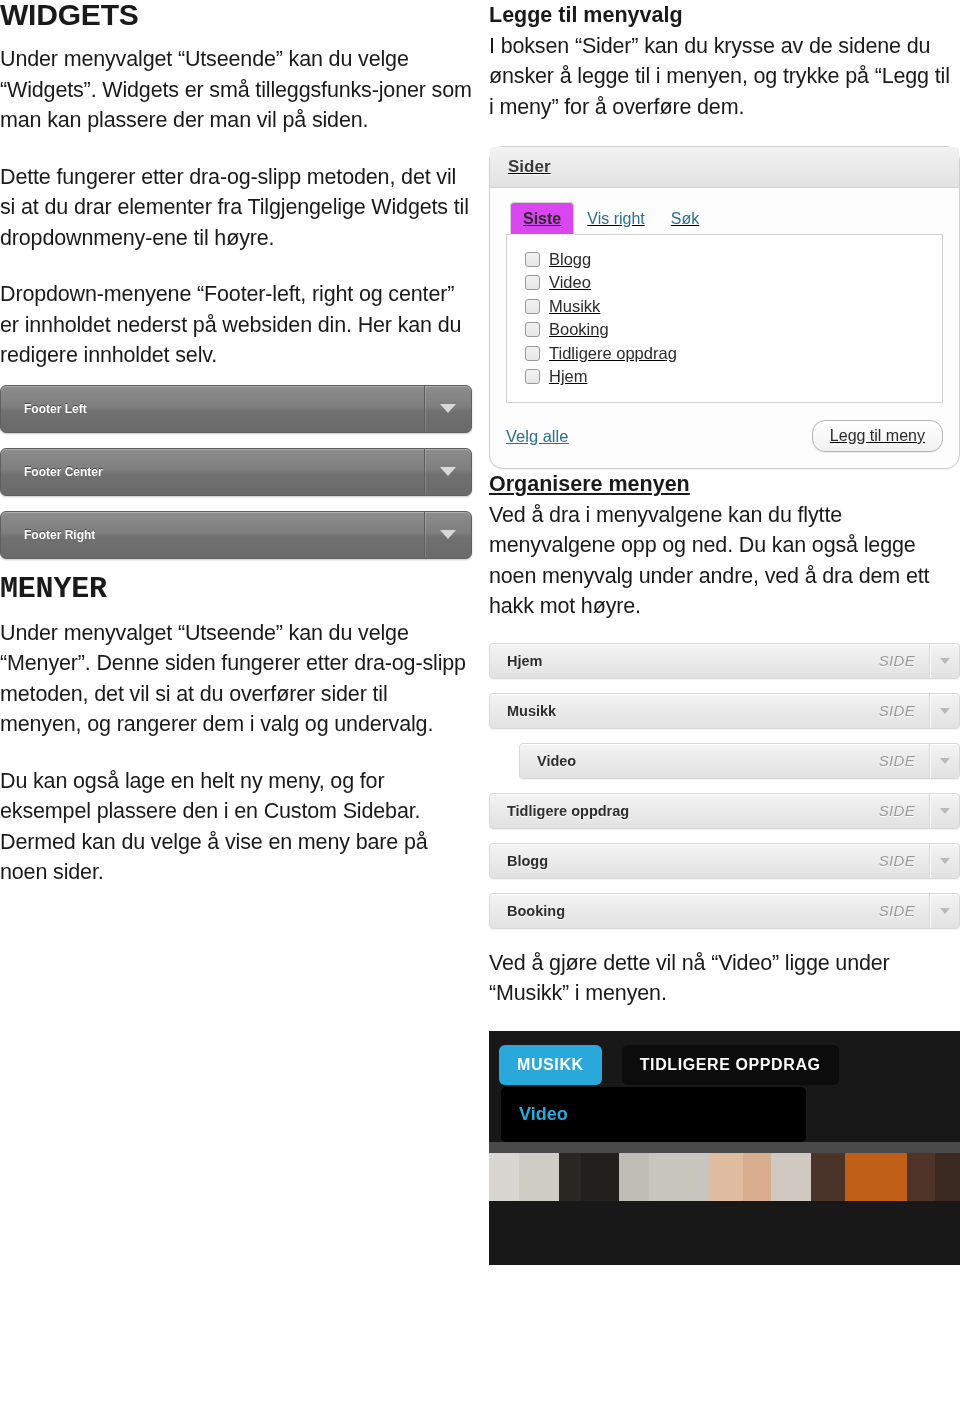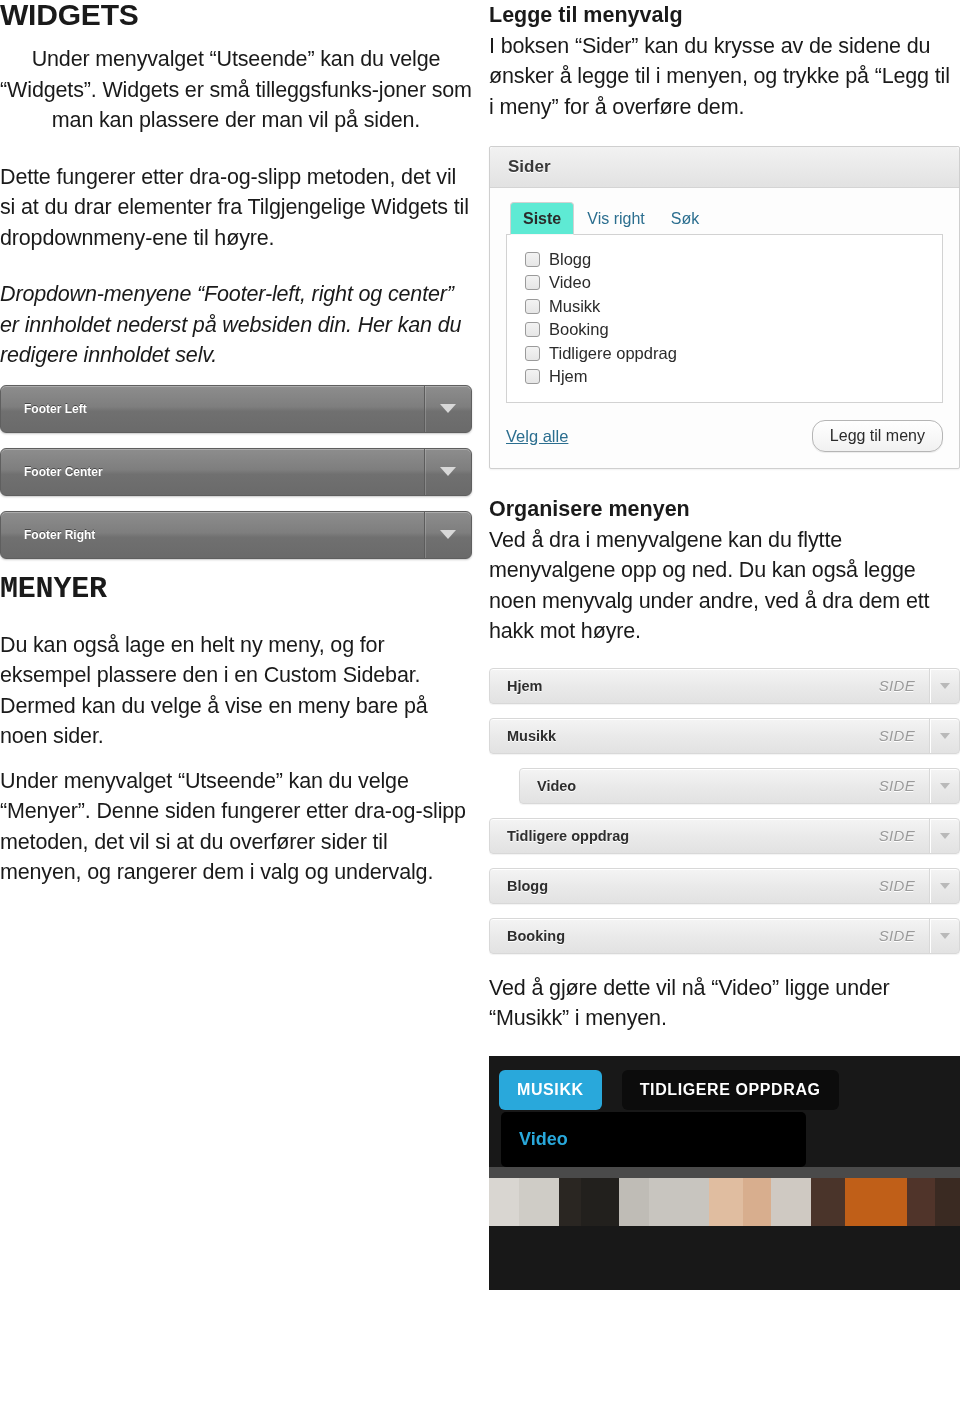--- a/index.html
+++ b/index.html
@@ -61,24 +61,25 @@
   .caret-down {
     width: 0; height: 0;
     border-left: 8px solid transparent;
     border-right: 8px solid transparent;
     border-top: 9px solid #d8d8d8;
   }
 
   
   .sider-panel {
     border: 1px solid #cfcfcf;
-    border-radius: 2px;
+    border-radius: 14px;
     background: #fdfdfd;
     box-shadow: 0 1px 2px rgba(0,0,0,0.06);
     padding: 0;
+    text-decoration: underline;
   }
   .sider-head {
     background: linear-gradient(to bottom, #f2f2f2, #e2e2e2);
     border-bottom: 1px solid #d4d4d4;
     border-radius: 4px 4px 0 0;
     padding: 10px 16px 10px 18px;
     font-size: 17px; font-weight: bold; color: #383838;
     text-shadow: 0 1px 0 #fff;
   }
   .sider-body { padding: 14px 16px 16px 16px; }
@@ -91,21 +92,21 @@
   .tab {
     font-size: 16px;
     padding: 7px 12px 6px 12px;
     color: #2b6e8f;
     cursor: pointer;
     margin-bottom: -1px;
     border: 1px solid transparent;
   }
   .tab.active {
     color: #2b2b2b; font-weight: bold;
-    background: #5eead4;
+    background: #d946ef;
     border: 1px solid #d2d2d2;
     border-bottom-color: #f6f6f6;
     border-radius: 4px 4px 0 0;
   }
   .checklist {
     border: 1px solid #d2d2d2;
     border-top: none;
     background: #fff;
     padding: 13px 10px 13px 18px;
   }
@@ -205,25 +206,25 @@
 </style>
 </head>
 <body>
 
 <div class="page">
 
   <div class="col-left">
 
     <h1 class="section-title">WIDGETS</h1>
 
-    <p class="body" style="margin-top:14px;text-align:center;">Under menyvalget “Utseende” kan du velge “Widgets”.  Widgets er små tilleggsfunks-joner som man kan plassere der man vil på siden.</p>
+    <p class="body" style="margin-top:14px;">Under menyvalget “Utseende” kan du velge “Widgets”.  Widgets er små tilleggsfunks-joner som man kan plassere der man vil på siden.</p>
 
     <p class="body" style="margin-top:26px;">Dette fungerer etter dra-og-slipp  metoden, det vil si at du drar elementer fra Tilgjengelige Widgets til dropdownmeny-ene til høyre.</p>
 
-    <p class="body" style="margin-top:26px;font-style:italic;">Dropdown-menyene “Footer-left, right og center” er innholdet nederst på websiden din. Her kan du redigere innholdet selv.</p>
+    <p class="body" style="margin-top:26px;">Dropdown-menyene “Footer-left, right og center” er innholdet nederst på websiden din. Her kan du redigere innholdet selv.</p>
 
     <div class="widget-stack" id="widget-stack">
         <div class="widget-bar">
           <span class="wb-label">Footer Left</span>
           <span class="wb-arrowbox">
             <span class="caret-down"></span>
           </span>
         </div>
         <div class="widget-bar">
           <span class="wb-label">Footer Center</span>
@@ -234,23 +235,23 @@
         <div class="widget-bar">
           <span class="wb-label">Footer Right</span>
           <span class="wb-arrowbox">
             <span class="caret-down"></span>
           </span>
         </div>
       </div>
 
     <h1 class="section-title" style="margin-top:10px;font-family:Liberation Mono, monospace;">MENYER</h1>
 
+    <p class="body" style="margin-top:14px;">Under menyvalget “Utseende” kan du velge “Menyer”.  Denne siden fungerer etter dra-og-slipp  metoden, det vil si at du overfører sider til menyen, og rangerer dem i valg og undervalg.</p>
+
     <p class="body" style="margin-top:26px;">Du kan også lage en helt ny meny, og for eksempel plassere den i en Custom Sidebar. Dermed kan du velge å vise en meny bare på noen sider.</p>
-
-    <p class="body" style="margin-top:14px;">Under menyvalget “Utseende” kan du velge “Menyer”.  Denne siden fungerer etter dra-og-slipp  metoden, det vil si at du overfører sider til menyen, og rangerer dem i valg og undervalg.</p>
   </div>
 
   <div class="col-right">
 
     <h2 class="sub-title">Legge til menyvalg</h2>
 
     <p class="body">I boksen “Sider” kan du krysse av de sidene du ønsker å legge til i menyen, og trykke på “Legg til i meny” for å overføre dem.</p>
 
     <div class="sider-panel" style="margin-top:24px;">
       <div class="sider-head">Sider</div>
@@ -286,21 +287,21 @@
               <span class="clabel">Hjem</span>
             </div>
           </div>
         <div class="sider-foot">
           <span class="link-velg">Velg alle</span>
           <button class="btn-legg">Legg til meny</button>
         </div>
       </div>
     </div>
 
-    <h2 class="sub-title" style="margin-top:25px;">Organisere menyen</h2>
+    <h2 class="sub-title" style="text-decoration:underline;">Organisere menyen</h2>
 
     <p class="body">Ved å dra i menyvalgene kan du flytte menyvalgene opp og ned. Du kan også legge noen menyvalg under andre, ved å dra dem ett hakk mot høyre.</p>
 
     <div class="menu-list" id="menu-list" style="margin-top:21px;">
         <div class="menu-item">
           <span class="mi-label">Hjem</span>
           <span class="mi-type">SIDE</span>
           <span class="mi-arrowbox">
             <span class="caret-sm"></span>
           </span>

